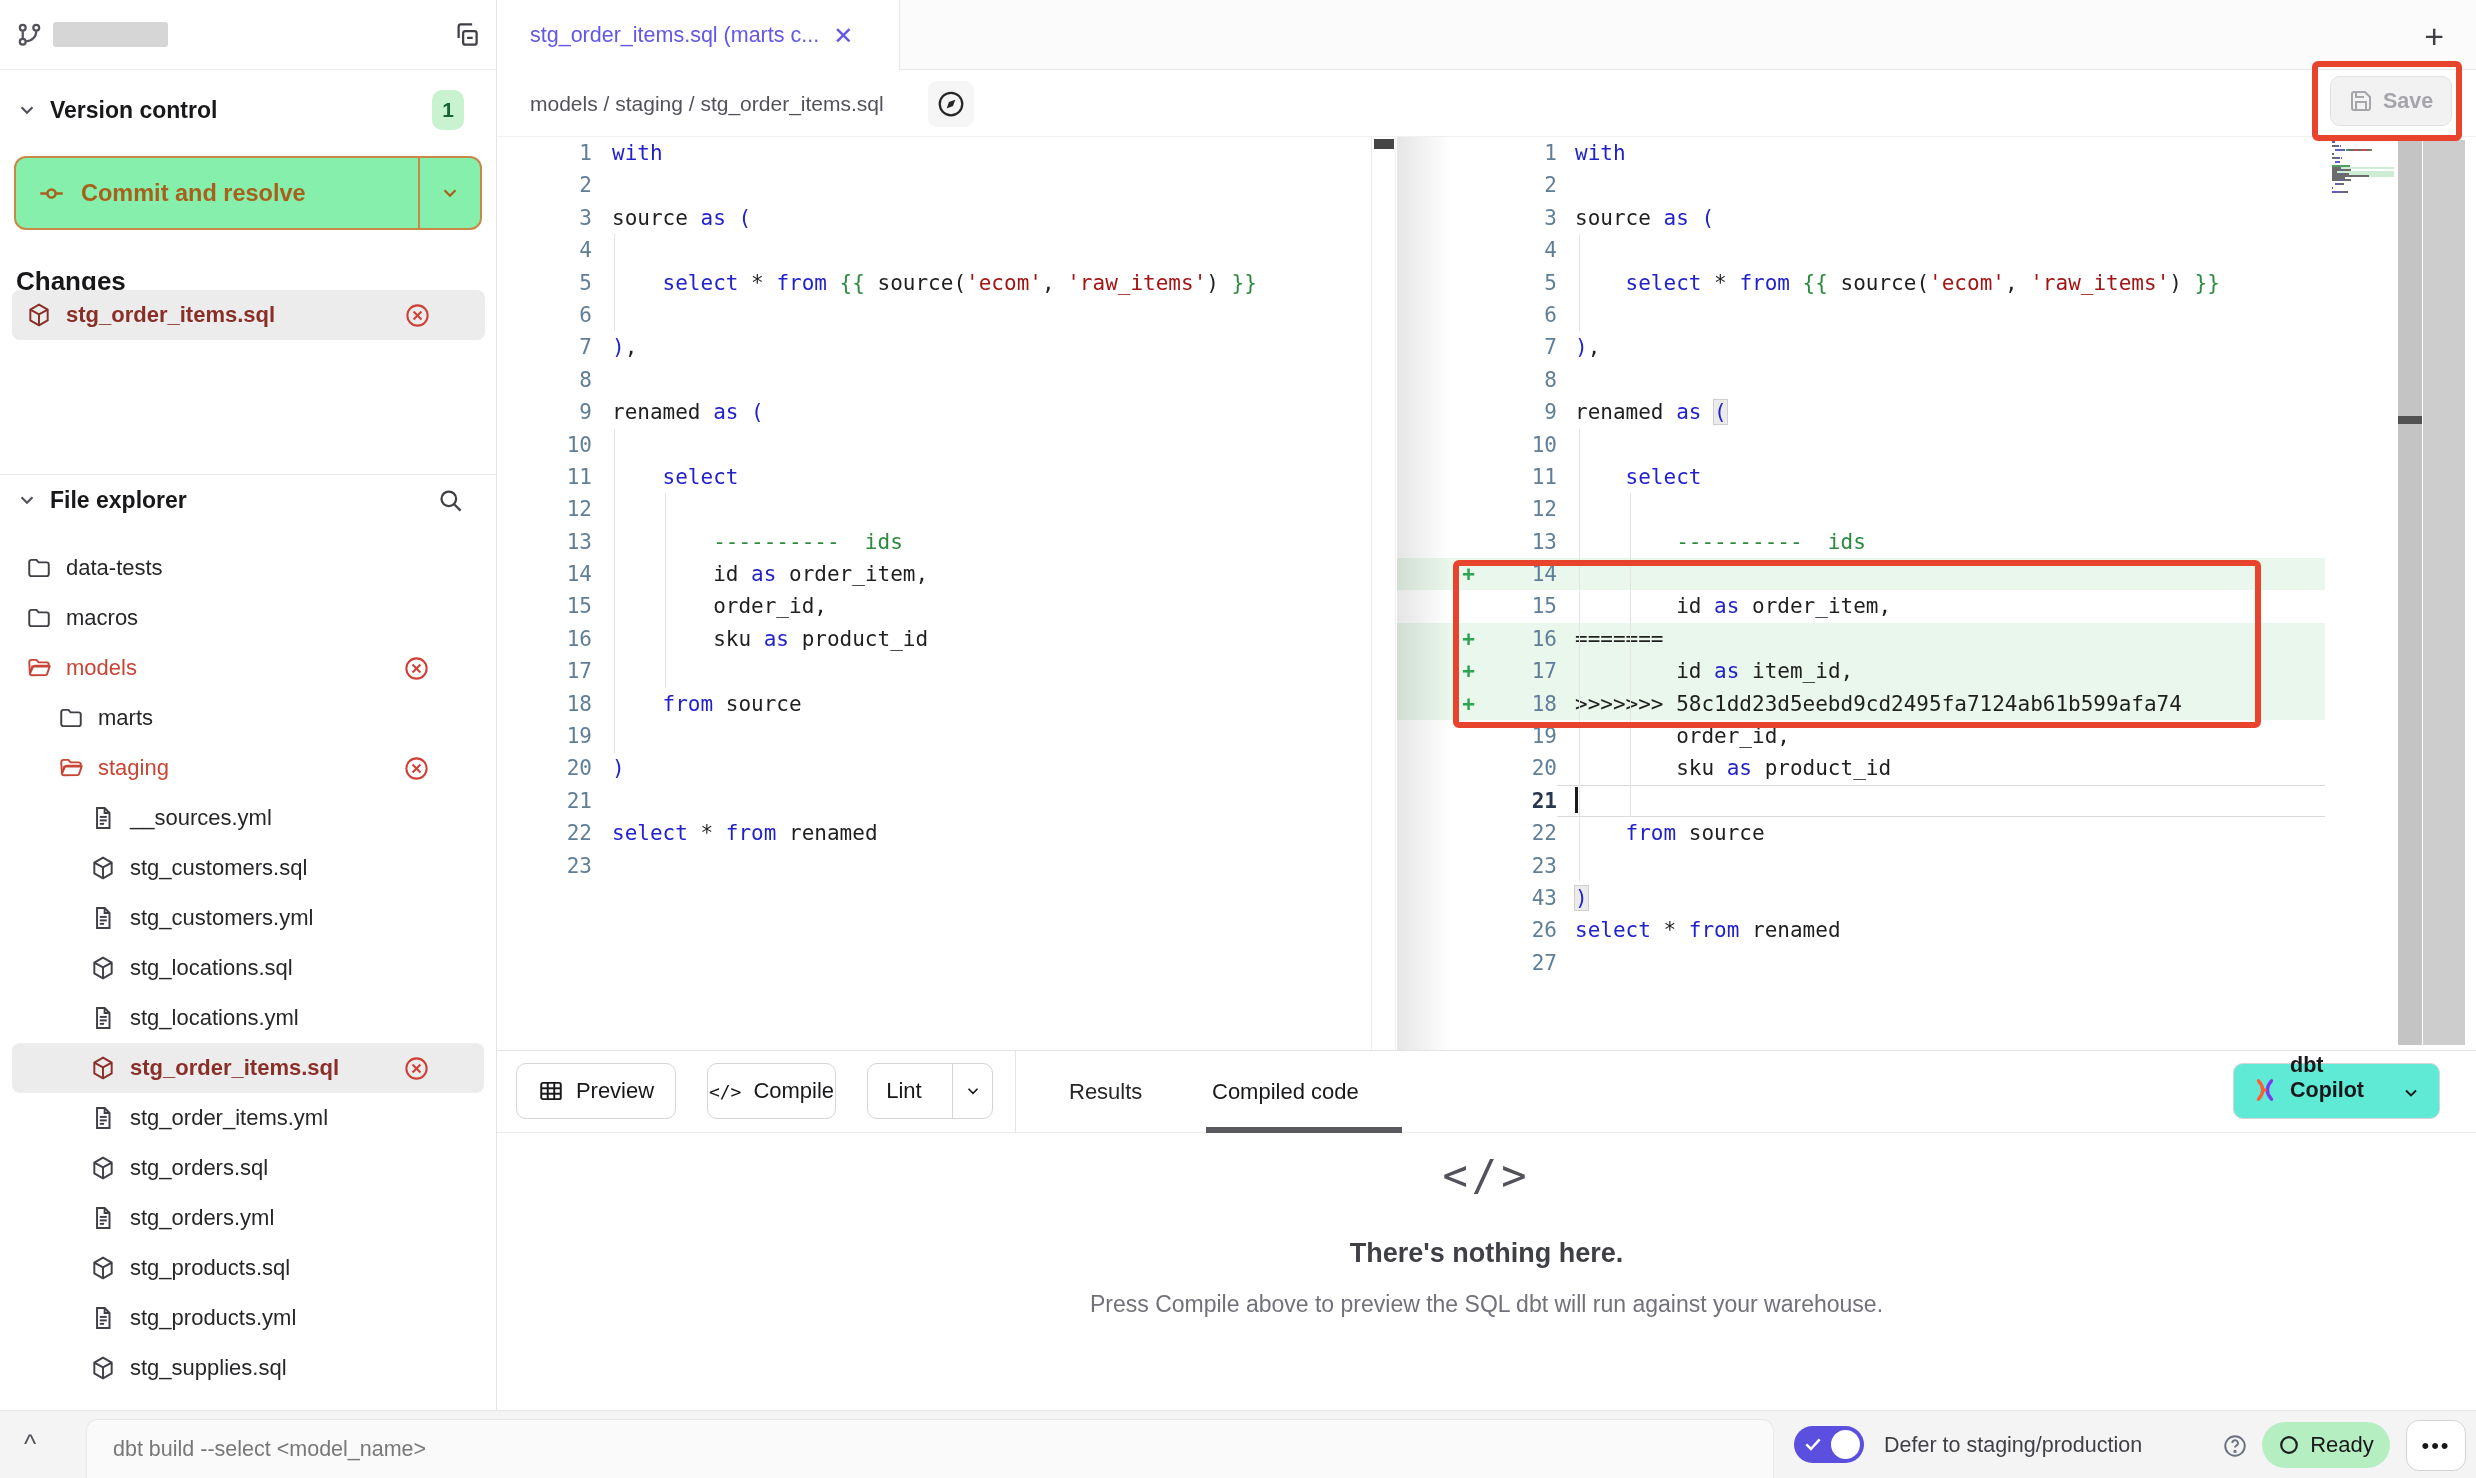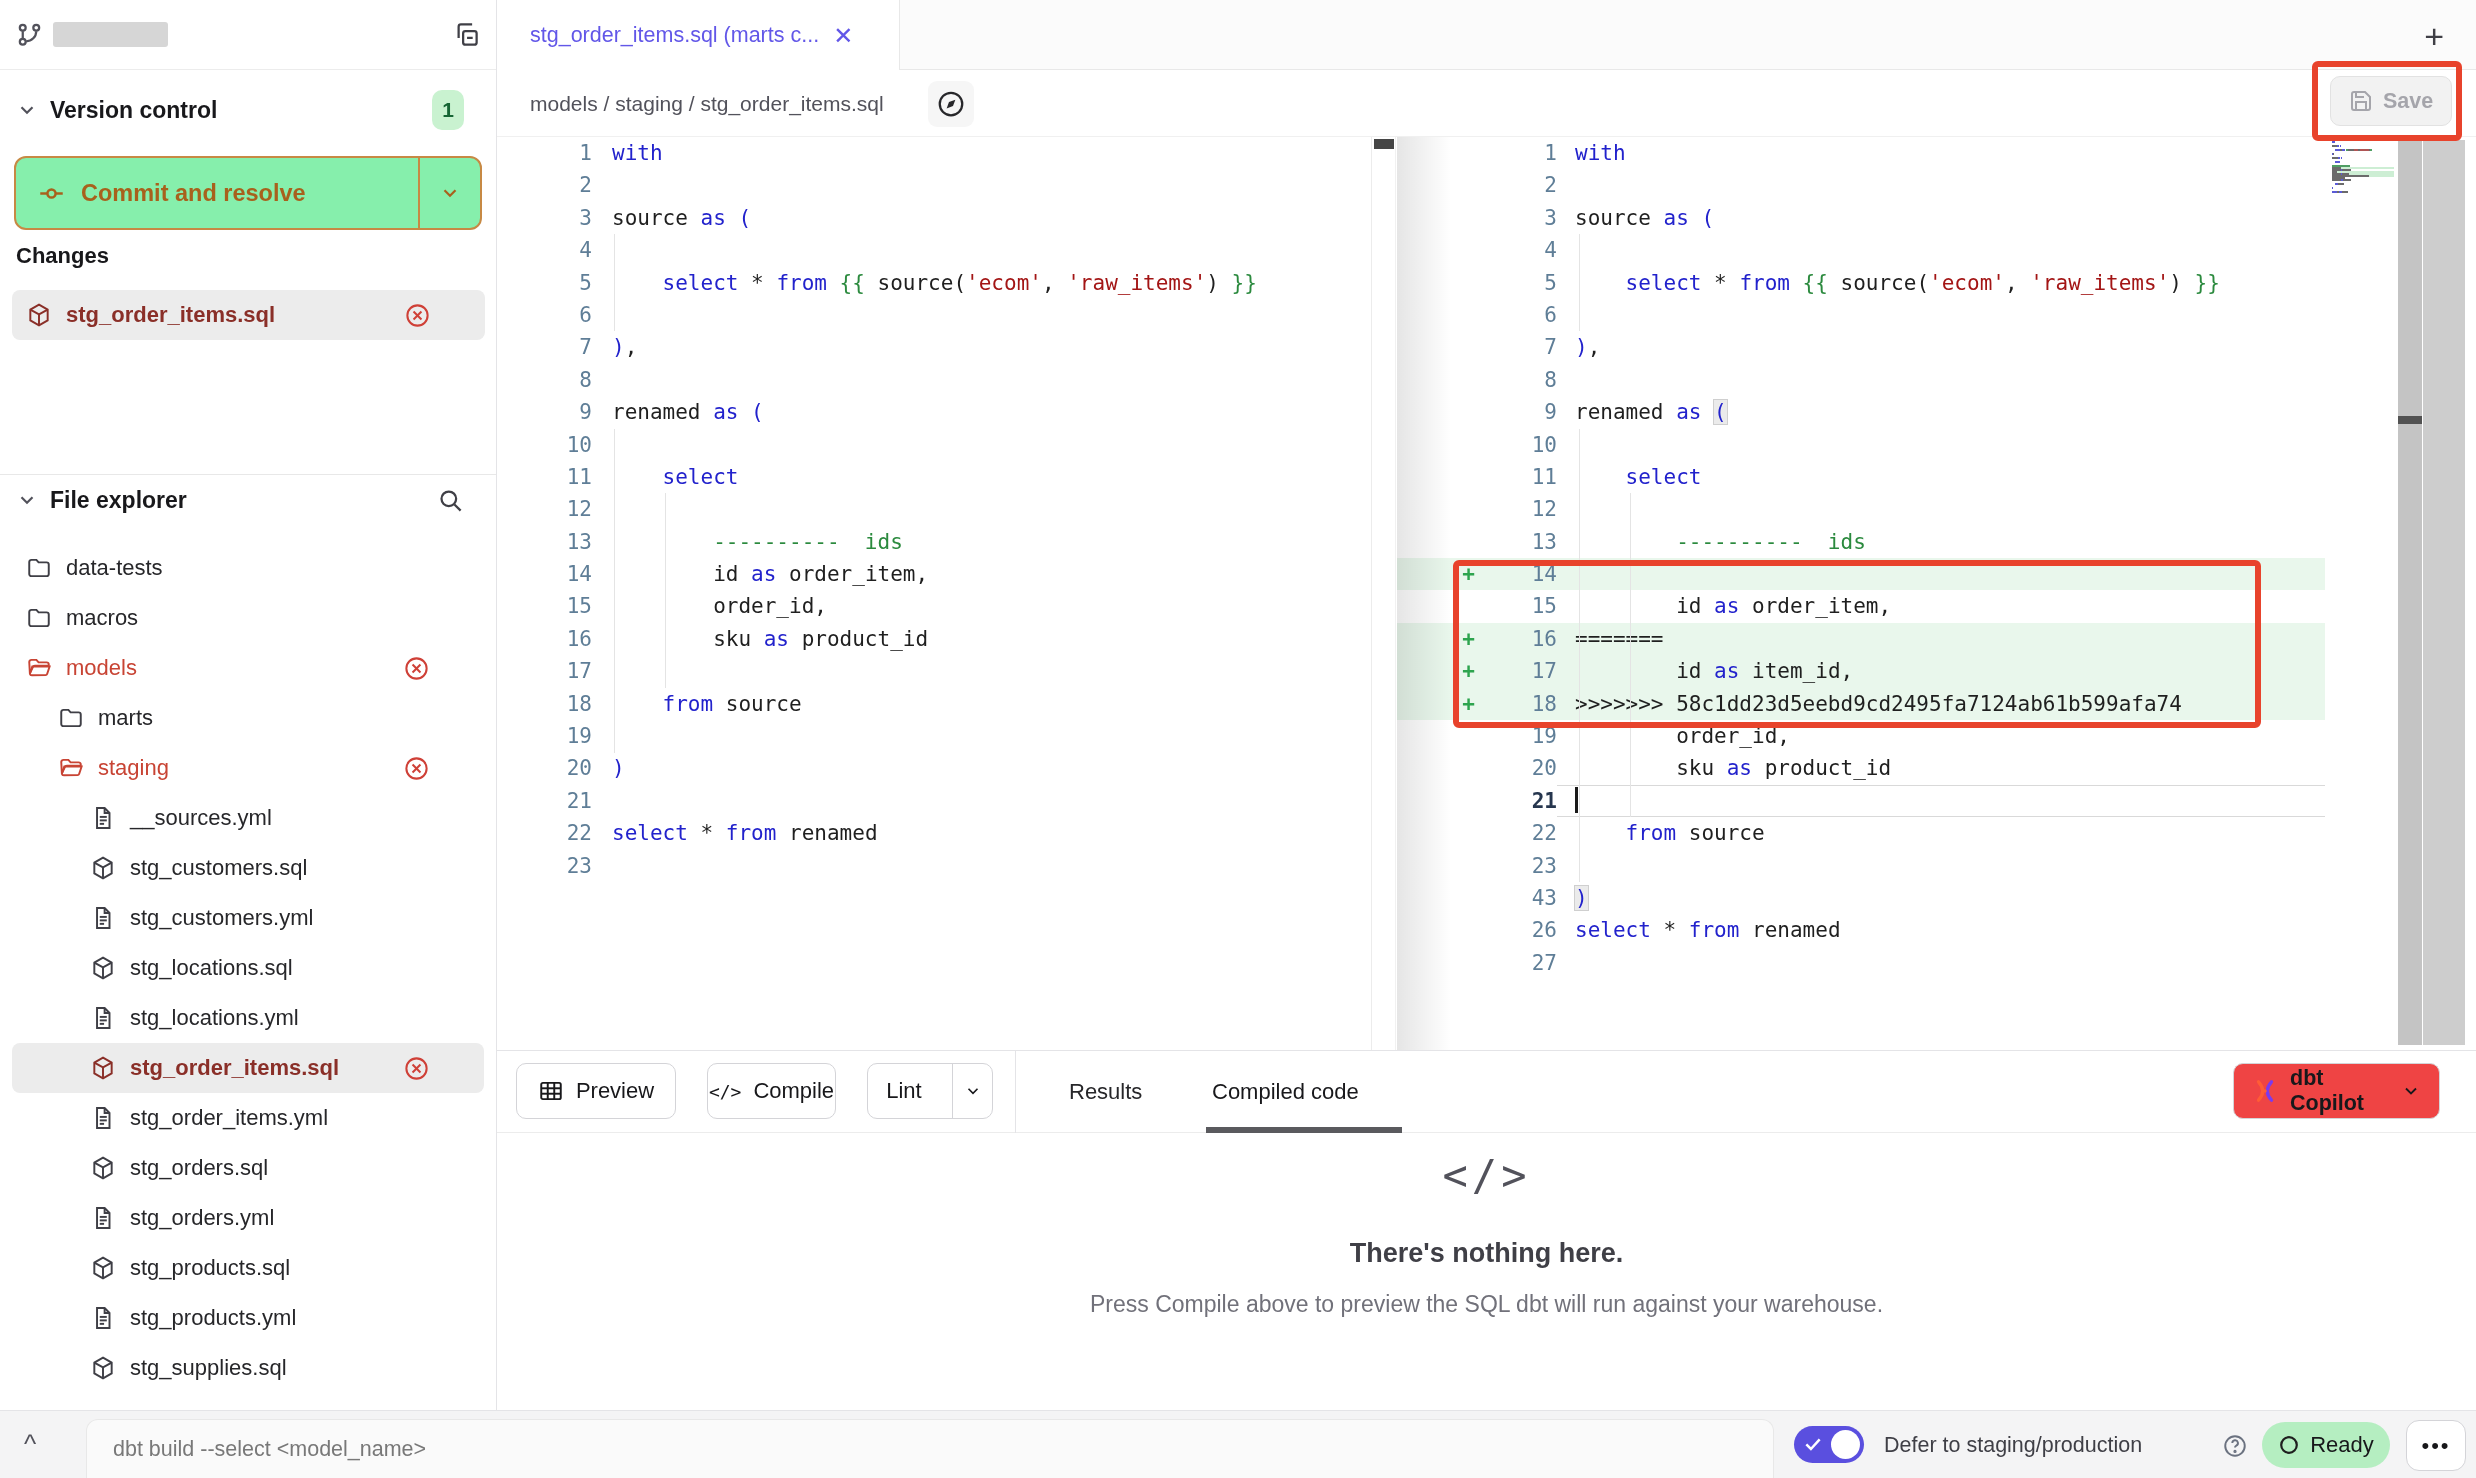--- a/index.html
+++ b/index.html
@@ -13,21 +13,21 @@
 
   
   #sidebar { position:absolute; left:0; top:0; width:497px; height:1410px; background:#fff; border-right:1px solid #e4e4e7; }
   .side-toprow { position:absolute; left:0; top:0; width:100%; height:70px; border-bottom:1px solid #ececec; display:flex; align-items:center; padding:0 16px; }
   .redacted { width:115px; height:25px; background:#d6d6d6; border-radius:3px; margin-left:10px; }
   .section-head { display:flex; align-items:center; gap:12px; padding:0 16px; font-size:23px; font-weight:700; color:#18181b; }
   .badge { min-width:32px; height:40px; border-radius:10px; background:#c9f2d0; color:#166534; font-size:21px; font-weight:700; display:flex; align-items:center; justify-content:center; padding:0 6px; }
   .commit-btn { position:absolute; left:14px; top:156px; width:468px; height:74px; border:2px solid #c78944; border-radius:12px; background:#86efac; display:flex; align-items:center; cursor:pointer; }
   .commit-btn .lbl { font-size:23.5px; font-weight:600; color:#a8611c; margin-left:16px; }
   .commit-btn .split { margin-left:auto; width:62px; height:100%; border-left:2px solid #c78944; display:flex; align-items:center; justify-content:center; }
-  .mini-label { position:absolute; left:16px; top:235px; height:42px; display:flex; align-items:center; font-size:22px; font-weight:700; color:#18181b; }
+  .mini-label { position:absolute; left:16px; top:260px; height:42px; display:flex; align-items:center; font-size:26px; font-weight:700; color:#18181b; }
   .file-row { position:relative; height:50px; margin:0 12px; border-radius:8px; display:flex; align-items:center; gap:14px; font-size:22px; color:#27272a; cursor:pointer; white-space:nowrap; }
   .file-row.selected { background:#ececec; }
   .file-row .rm { position:absolute; right:54px; top:12px; }
   .red-txt { color:#c84434; }
   .maroon-txt { color:#8a2f28; font-weight:600; }
 
   
   #tabbar { position:absolute; left:497px; top:0; width:1979px; height:70px; background:#fbfbfb; border-bottom:1px solid #e8e8e8; }
   #active-tab { position:absolute; left:0; top:0; width:403px; height:71px; background:#fff; border-right:1px solid #e8e8e8; display:flex; align-items:center; padding-left:33px; gap:14px; cursor:pointer; }
   #active-tab .t { color:#6257e8; font-size:21.5px; white-space:nowrap; overflow:hidden; }
@@ -71,21 +71,21 @@
   
   #save-btn { position:absolute; left:2330px; top:76px; width:122px; height:50px; background:#f2f2f2; border:1px solid #e2e2e2; border-radius:10px; display:flex; align-items:center; justify-content:center; gap:10px; color:#a5a5ab; font-size:21.5px; font-weight:600; z-index:40; }
 
   
   #panel { position:absolute; left:497px; top:1050px; width:1979px; height:360px; background:#fff; border-top:1px solid #e4e4e7; }
   #panel-toolbar { position:absolute; left:0; top:0; width:100%; height:82px; border-bottom:1px solid #ececec; }
   .pbtn { position:absolute; top:12px; height:56px; background:#fff; border:1px solid #d4d4d8; border-radius:10px; display:flex; align-items:center; justify-content:center; gap:12px; font-size:22px; color:#18181b; cursor:pointer; }
   .vdiv { position:absolute; left:518px; top:0; width:1px; height:82px; background:#e4e4e7; }
   .ptab { position:absolute; top:0; height:82px; display:flex; align-items:center; font-size:22px; color:#27272a; cursor:pointer; }
   #tab-underline { position:absolute; left:709px; top:76px; width:196px; height:6px; background:#5a5a5e; }
-  #copilot-btn { position:absolute; right:36px; top:12px; width:207px; height:56px; border:1px solid #d4d4d8; border-radius:10px; background:#ef4444; display:flex; align-items:center; gap:12px; padding:5px 18px; font-size:21.5px; font-weight:600; color:#18181b; cursor:pointer; }
+  #copilot-btn { position:absolute; right:36px; top:12px; width:207px; height:56px; border:1px solid #d4d4d8; border-radius:10px; background:#5eead4; display:flex; align-items:flex-end; gap:12px; padding:15px 18px; font-size:21.5px; font-weight:600; color:#18181b; cursor:pointer; }
   #empty-state { position:absolute; left:0; top:100px; width:100%; text-align:center; }
   #empty-icon { font-family:"DejaVu Sans Mono", monospace; font-size:42px; font-weight:300; color:#52525b; letter-spacing:4px; }
   #empty-title { margin-top:38px; font-size:27px; font-weight:700; color:#3f3f46; }
   #empty-sub { margin-top:22px; font-size:23px; color:#71717a; }
 
   
   #footer { position:absolute; left:0; top:1410px; width:2476px; height:68px; background:#f4f4f5; border-top:1px solid #e4e4e7; }
   #footer-caret { position:absolute; left:24px; top:18px; font-size:26px; color:#52525b; cursor:pointer; }
   #cmdbar { position:absolute; left:86px; top:8px; width:1688px; height:60px; background:#fafafa; border:1px solid #e8e8e8; border-bottom:none; border-radius:12px 12px 0 0; display:flex; align-items:center; padding-left:26px; font-size:21.5px; color:#787878; cursor:text; }
   #toggle { position:absolute; left:1794px; top:15px; width:70px; height:37px; border-radius:19px; background:#5a4fdf; cursor:pointer; }

